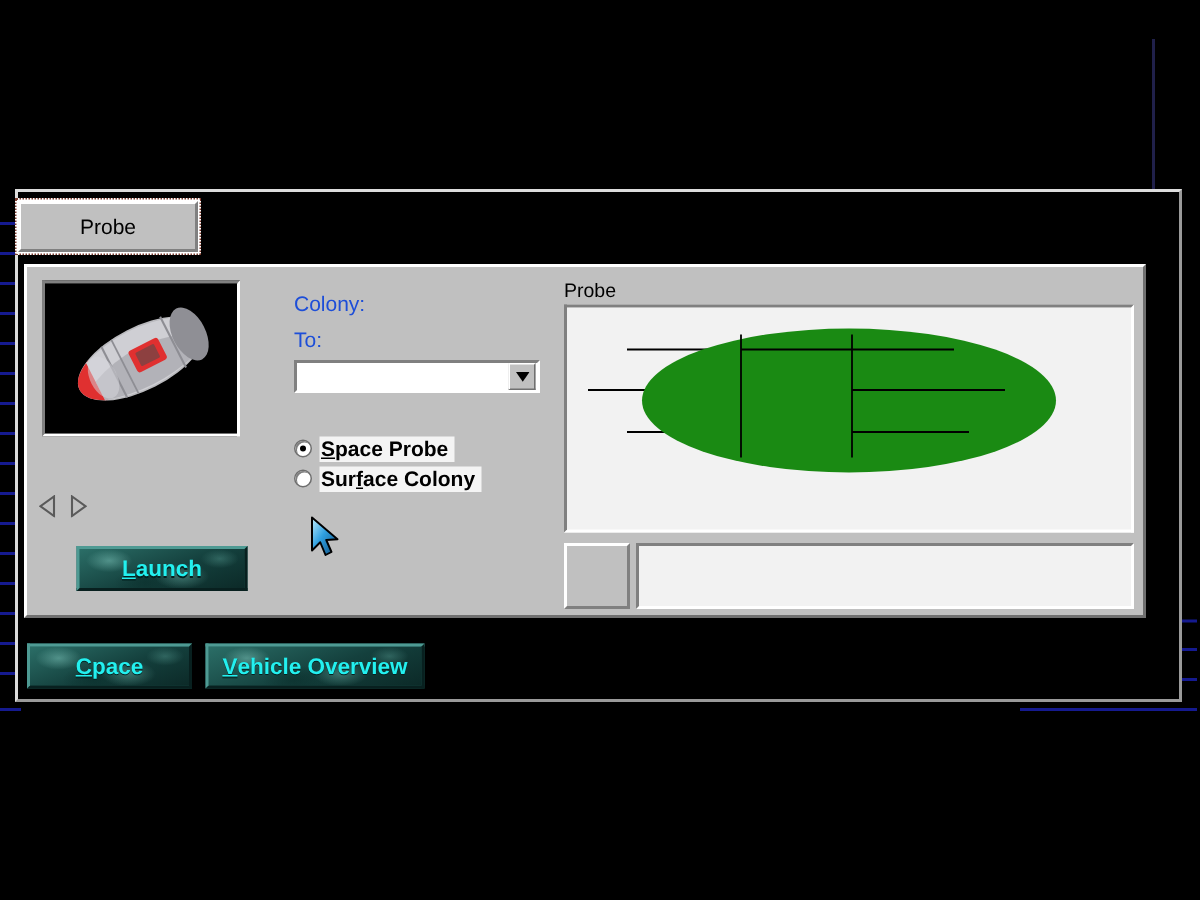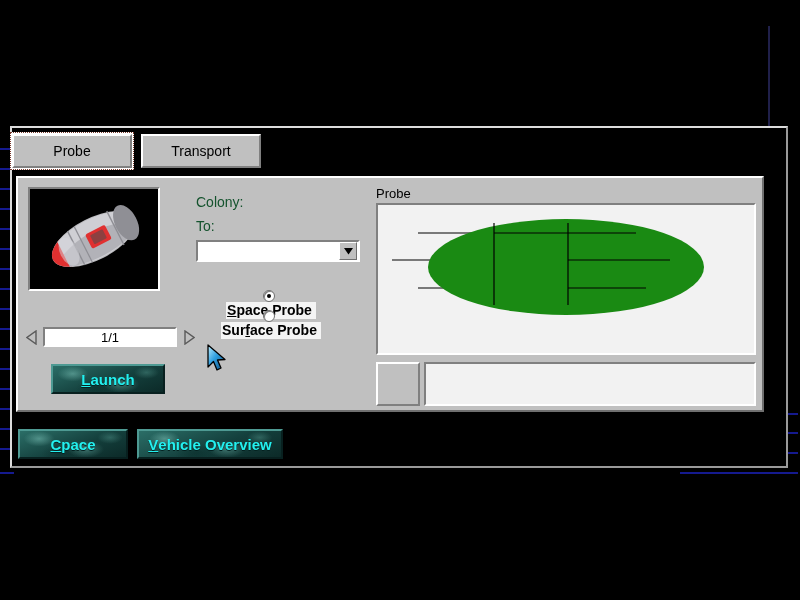--- a/index.html
+++ b/index.html
@@ -165,21 +165,21 @@
     position: absolute;
     left: 33px; top: 186px;
     width: 114px; height: 30px;
   }
 
   
   #colony-col {
     position: absolute;
     left: 178px; top: 14px;
     width: 180px;
-    color: #14532d;
+    color: #1d4ed8;
   }
   .lbl { font-size: 14px; line-height: 20px; margin-bottom: 4px; }
 
   #to-select {
     position: relative;
     width: 164px; height: 22px;
     background: #ffffff;
     border-top: 2px solid #808080;
     border-left: 2px solid #808080;
     border-right: 2px solid #ffffff;
@@ -215,21 +215,20 @@
     position: absolute;
     left: 178px; top: 112px;
     width: 150px;
   }
   .radio-row {
     display: flex;
     align-items: center;
     height: 18px;
     margin-bottom: 2px;
     cursor: default;
-    flex-direction: column;
   }
   .radio-mark {
     width: 12px; height: 12px;
     border-radius: 50%;
     background: #ffffff;
     border: 1px solid #6e6e6e;
     box-shadow: inset 1px 1px 0 #808080, inset -1px -1px 0 #ffffff;
     box-sizing: border-box;
     position: relative;
     flex: 0 0 auto;
@@ -362,23 +361,20 @@
   <div class="scanline" style="left:300px; top:452px; width:498px;"></div>
   <div class="scanline" style="left:680px; top:472px; width:118px;"></div>
   <div class="scanline" style="left:0;    top:472px; width:14px;"></div>
   <div class="vline" style="left:768px; top:26px; height:128px;"></div>
 
   <div id="window-frame"></div>
 
   <div id="tab-strip">
     <div class="tab active">
       <span>Probe</span>
-    </div>
-    <div class="tab">
-      <span>Transport</span>
     </div>
   </div>
 
   <div id="dialog-body">
 
     <div id="ship-thumb">
       <svg width="128" height="100" viewBox="0 0 128 100">
         <rect width="128" height="100" fill="#000000"></rect>
         <g transform="rotate(-27 64 50)">
           <ellipse cx="64" cy="50" rx="46" ry="21" fill="#b9b9bd"></ellipse>
@@ -395,23 +391,20 @@
         </g>
       </svg>
     </div>
 
     <div id="page-nav">
       <div class="nav-arrow">
         <svg width="13" height="15" viewBox="0 0 13 15">
           <polygon points="10,1 10,14 1,7.5" fill="none" stroke="#5a5a5a" stroke-width="1.4"></polygon>
         </svg>
       </div>
-      <div id="page-field">
-        <span>1/1</span>
-      </div>
       <div class="nav-arrow">
         <svg width="13" height="15" viewBox="0 0 13 15">
           <polygon points="3,1 3,14 12,7.5" fill="none" stroke="#5a5a5a" stroke-width="1.4"></polygon>
         </svg>
       </div>
     </div>
 
     <div id="launch-btn" class="teal-btn">
       <span></span>
         <u>L</u>
@@ -431,21 +424,21 @@
       </div>
     </div>
 
     <div id="radio-group">
       <div class="radio-row">
         <span class="radio-mark checked"></span>
         <span class="radio-label"><span></span><u>S</u><span>pace Probe</span></span>
       </div>
       <div class="radio-row">
         <span class="radio-mark"></span>
-        <span class="radio-label"><span>Sur</span><u>f</u><span>ace Probe</span></span>
+        <span class="radio-label"><span>Sur</span><u>f</u><span>ace Colony</span></span>
       </div>
     </div>
 
     <div id="probe-group">
       <div id="probe-title">Probe</div>
       <div id="probe-canvas">
         <svg width="376" height="148" viewBox="0 0 376 148">
           <rect width="376" height="148" fill="#f2f2f2"></rect>
           <line x1="40" y1="28" x2="248" y2="28" stroke="#000000" stroke-width="1.2"></line>
           <line x1="14" y1="55" x2="258" y2="55" stroke="#000000" stroke-width="1.2"></line>

